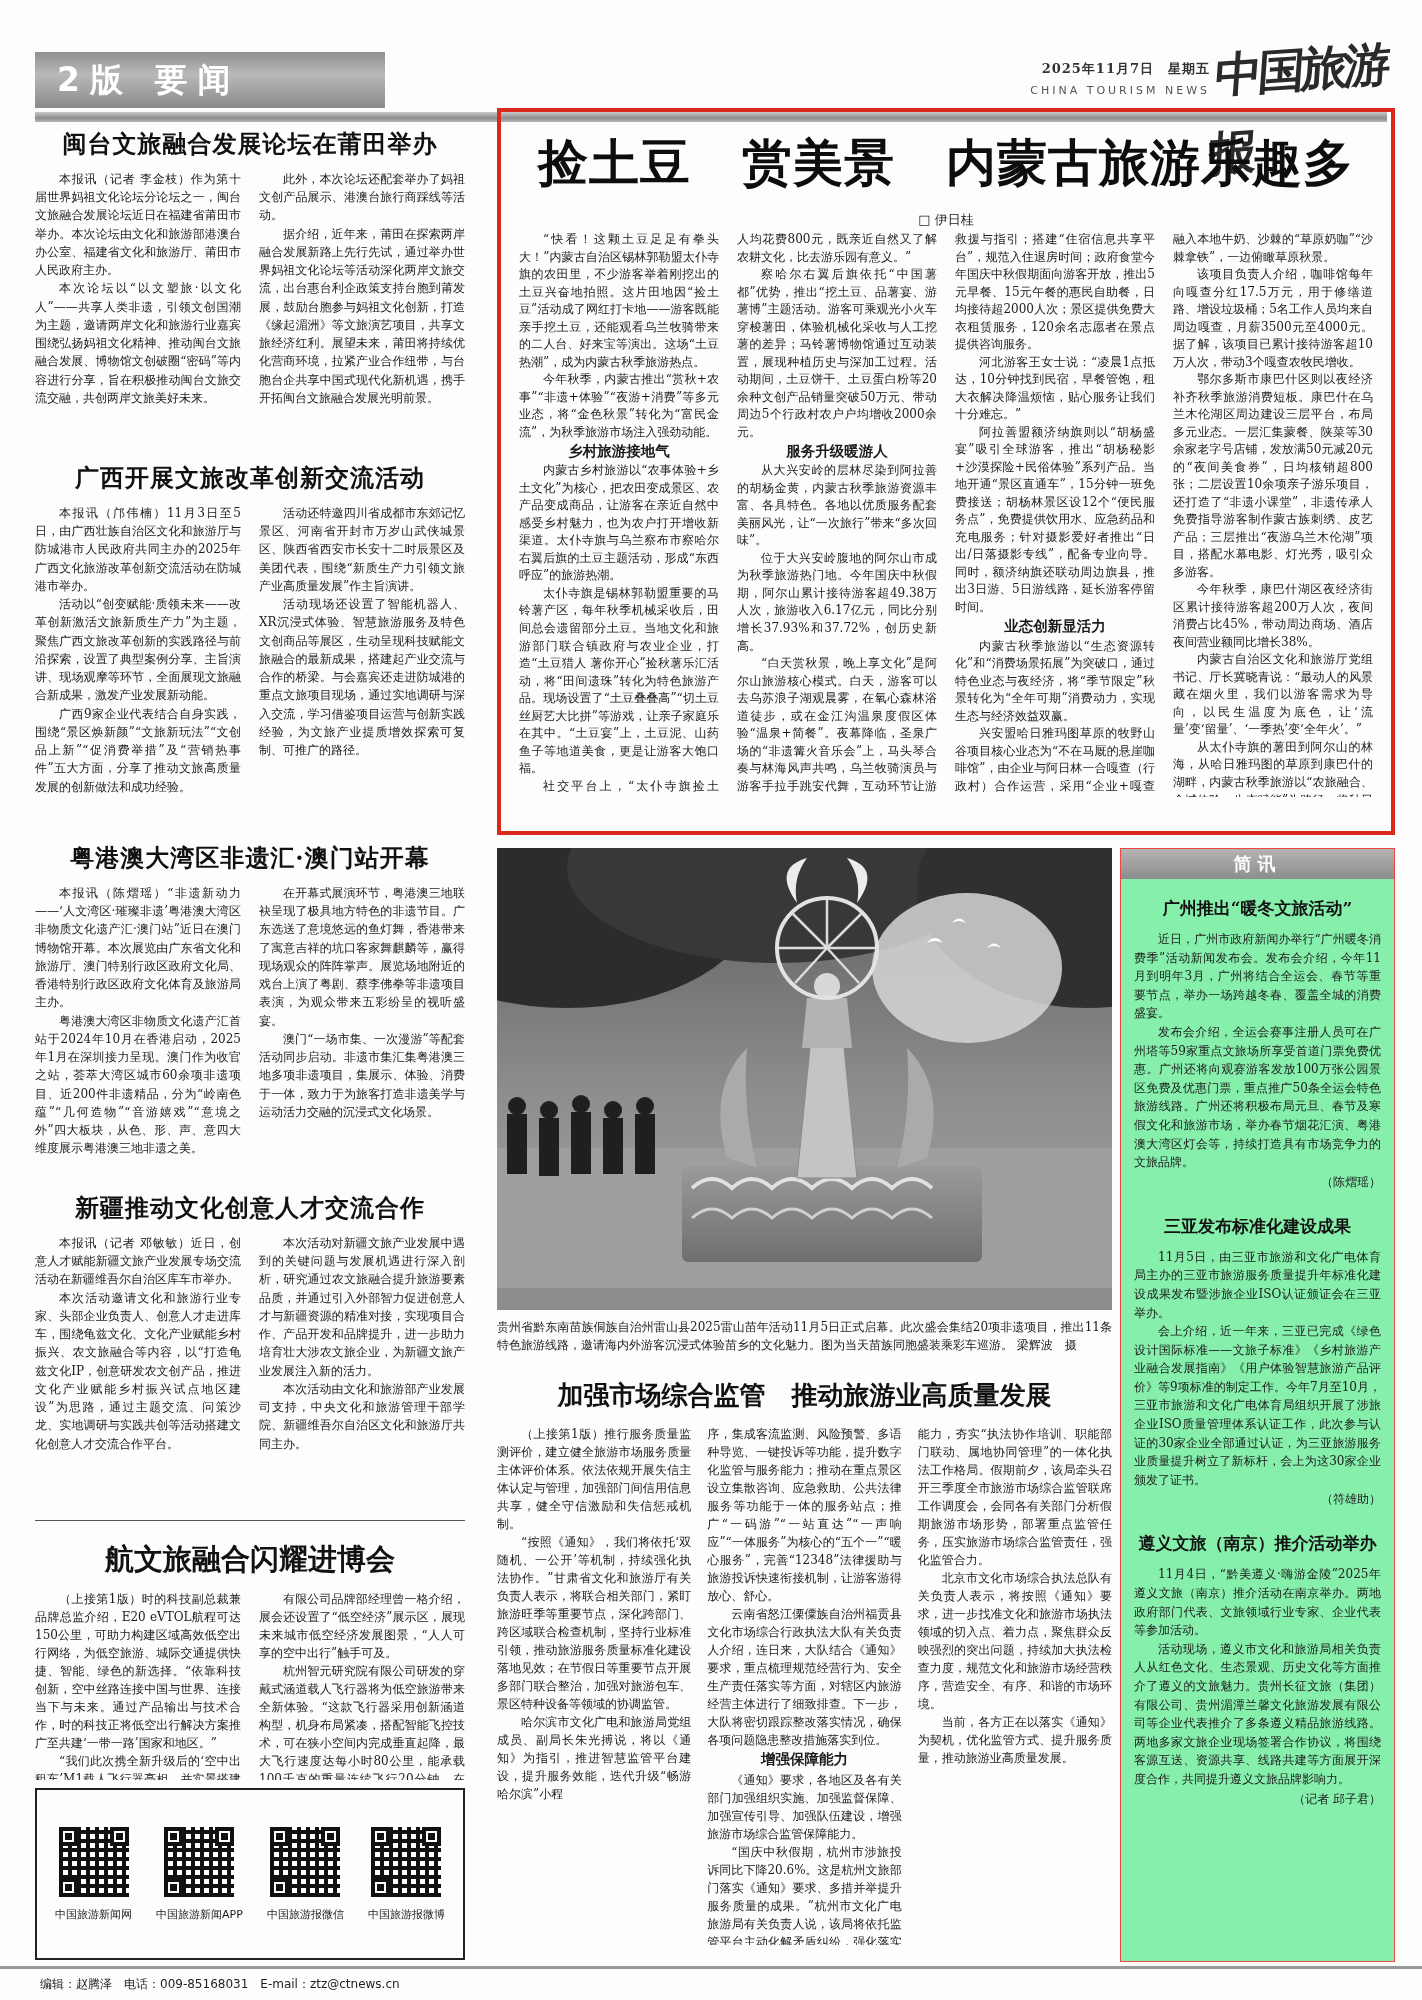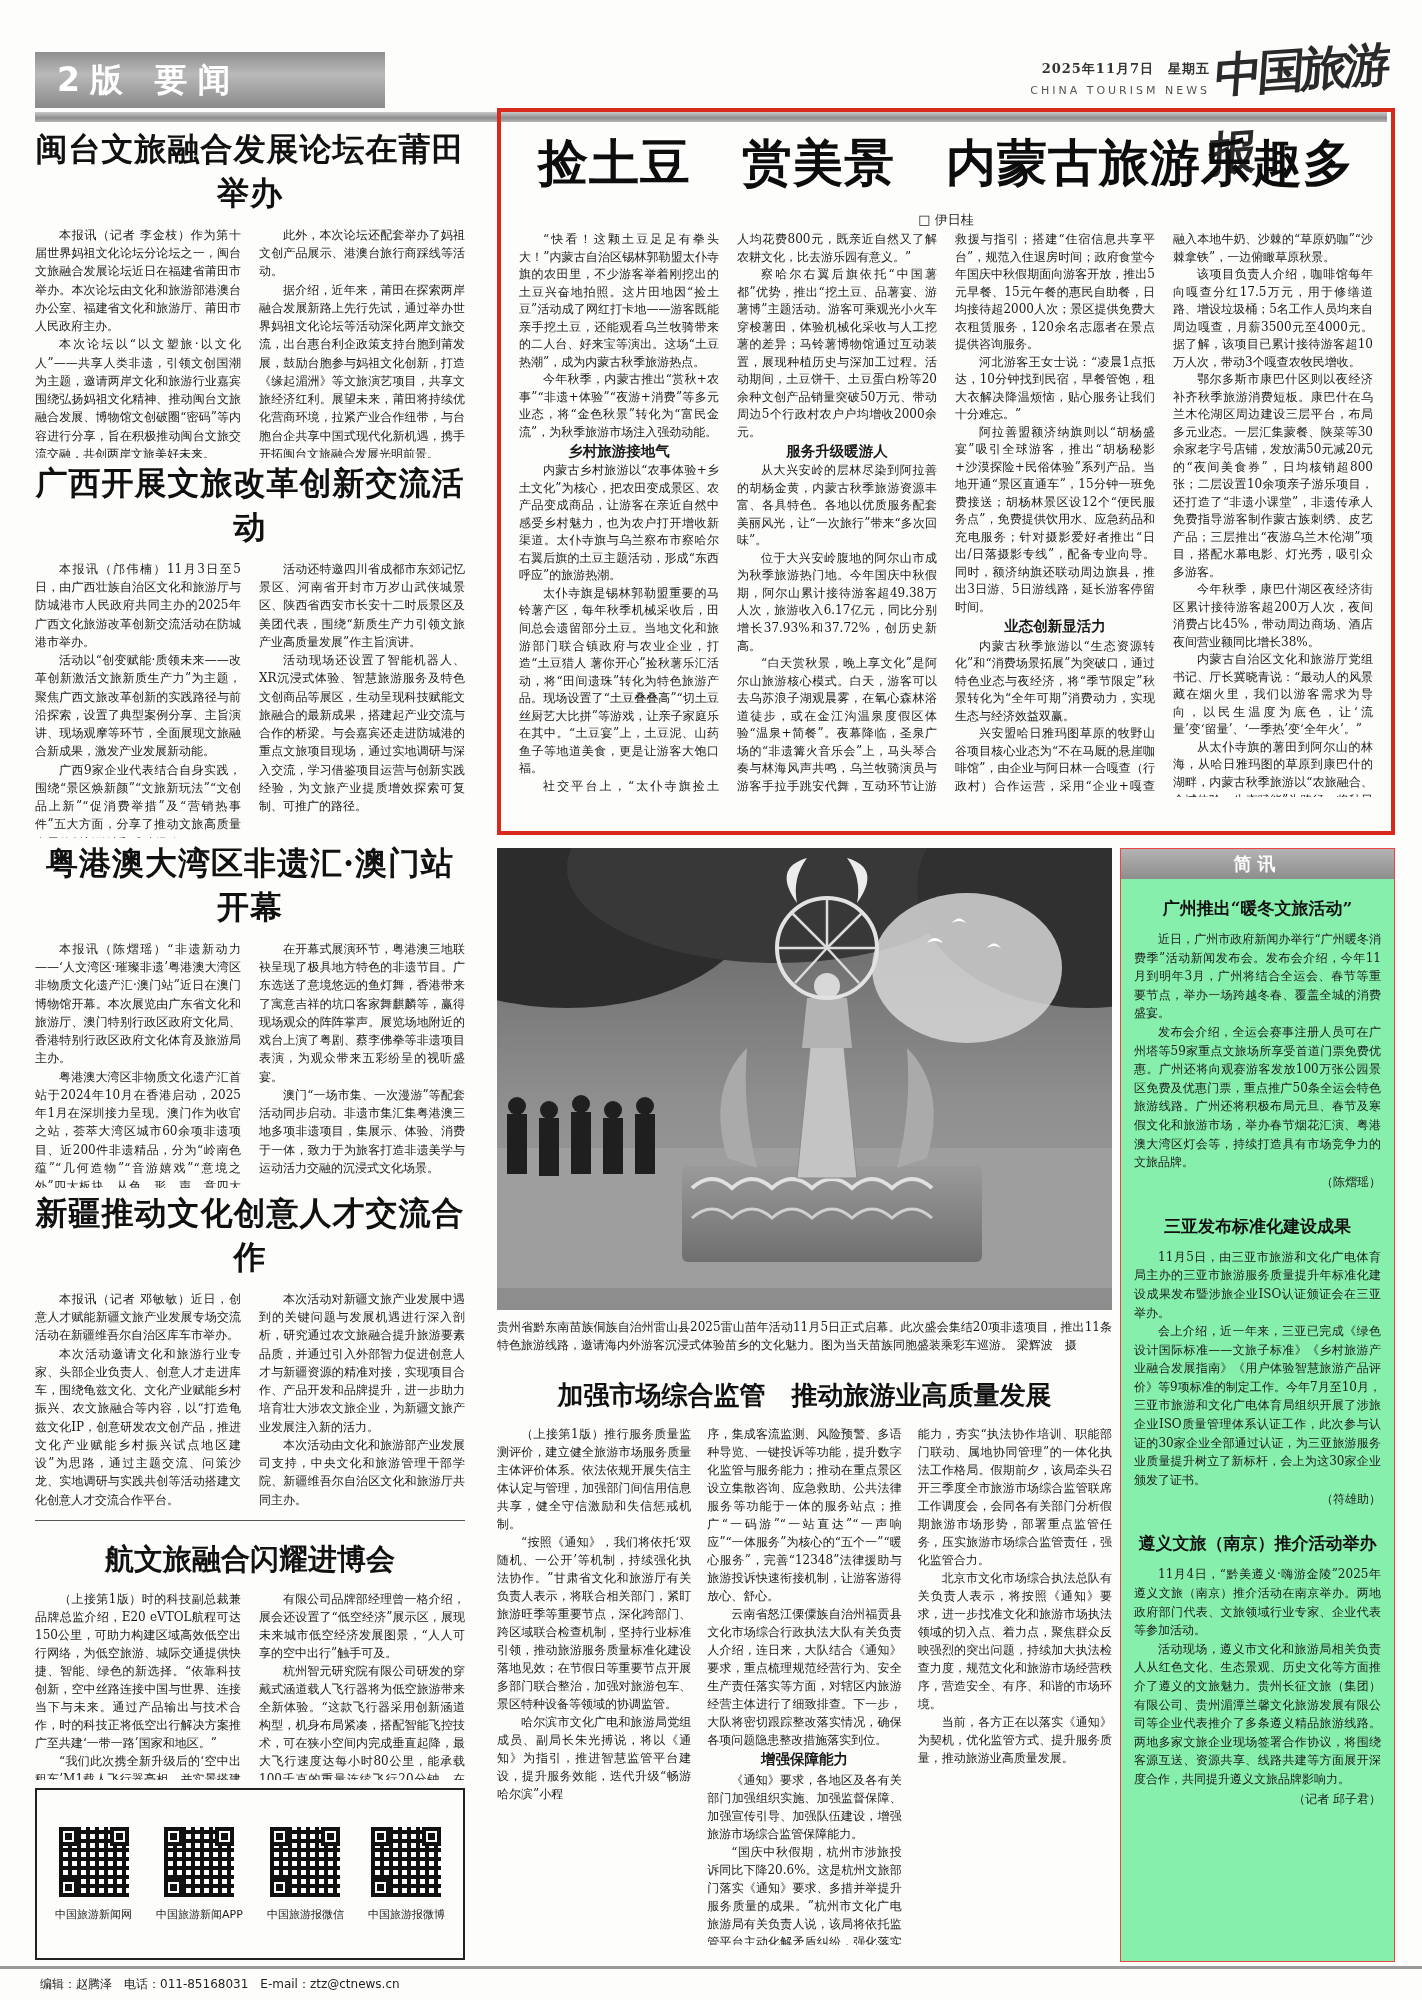--- a/index.html
+++ b/index.html
@@ -19,21 +19,21 @@
             font-size:47px;font-weight:bold;color:#2a2a2a;transform:rotate(-4deg) skewX(-8deg);
             letter-spacing:-4px;line-height:78px;}
   .hdr-bar{position:absolute;left:35px;top:112px;width:1352px;height:10px;
            background:linear-gradient(180deg,#c9c9c9,#8e8e8e 60%,#b5b5b5);}
   
   .art h2{margin:0 0 10px 0;text-align:center;font-weight:bold;color:#111;}
   .body2{column-count:2;column-gap:18px;font-size:12px;line-height:1.52;text-align:justify;}
   .body2 p,.colp p{margin:0;text-indent:2em;}
   
   .lart{position:absolute;left:35px;width:430px;overflow:hidden;}
-  .lart h2{font-size:32px;letter-spacing:1px;}
+  .lart h2{font-size:24px;letter-spacing:1px;}
   .ldivider{position:absolute;left:35px;top:1520px;width:430px;border-top:1px solid #555;}
   
   #mainbox{position:absolute;left:497px;top:108px;width:898px;height:727px;box-sizing:border-box;
            border:4px solid #d8291d;padding:14px 18px;}
   #mainbox h1{margin:4px 0 0 0;text-align:center;font-size:50px;font-weight:bold;letter-spacing:1px;color:#0d0d0d;}
   .byline{text-align:center;font-size:13px;margin-top:14px;color:#222;}
   .mcols{display:flex;gap:18px;margin-top:2px;height:566px;overflow:hidden;}
   .mcol{flex:1;font-size:12px;line-height:1.46;text-align:justify;}
   .mcol p{margin:0;text-indent:2em;}
   .sub{font-weight:bold;text-align:center;font-size:14.5px;margin:9px 0;text-indent:0 !important;
@@ -352,15 +352,15 @@
     </div>
     <div class="brief">
       <h3>遵义文旅（南京）推介活动举办</h3>
       <p>11月4日，“黔美遵义·嗨游金陵”2025年遵义文旅（南京）推介活动在南京举办。两地政府部门代表、文旅领域行业专家、企业代表等参加活动。</p>
       <p>活动现场，遵义市文化和旅游局相关负责人从红色文化、生态景观、历史文化等方面推介了遵义的文旅魅力。贵州长征文旅（集团）有限公司、贵州湄潭兰馨文化旅游发展有限公司等企业代表推介了多条遵义精品旅游线路。两地多家文旅企业现场签署合作协议，将围绕客源互送、资源共享、线路共建等方面展开深度合作，共同提升遵义文旅品牌影响力。</p>
       <div class="bby">（记者 邱子君）</div>
     </div>
   </div>
 
   <div id="footrule"></div>
-  <div id="footer">编辑：赵腾泽　电话：011-85168031　E-mail：ztz@ctnews.cn</div>
+  <div id="footer">编辑：赵腾泽　电话：009-85168031　E-mail：ztz@ctnews.cn</div>
 
 </div>
 
 </body></html>

